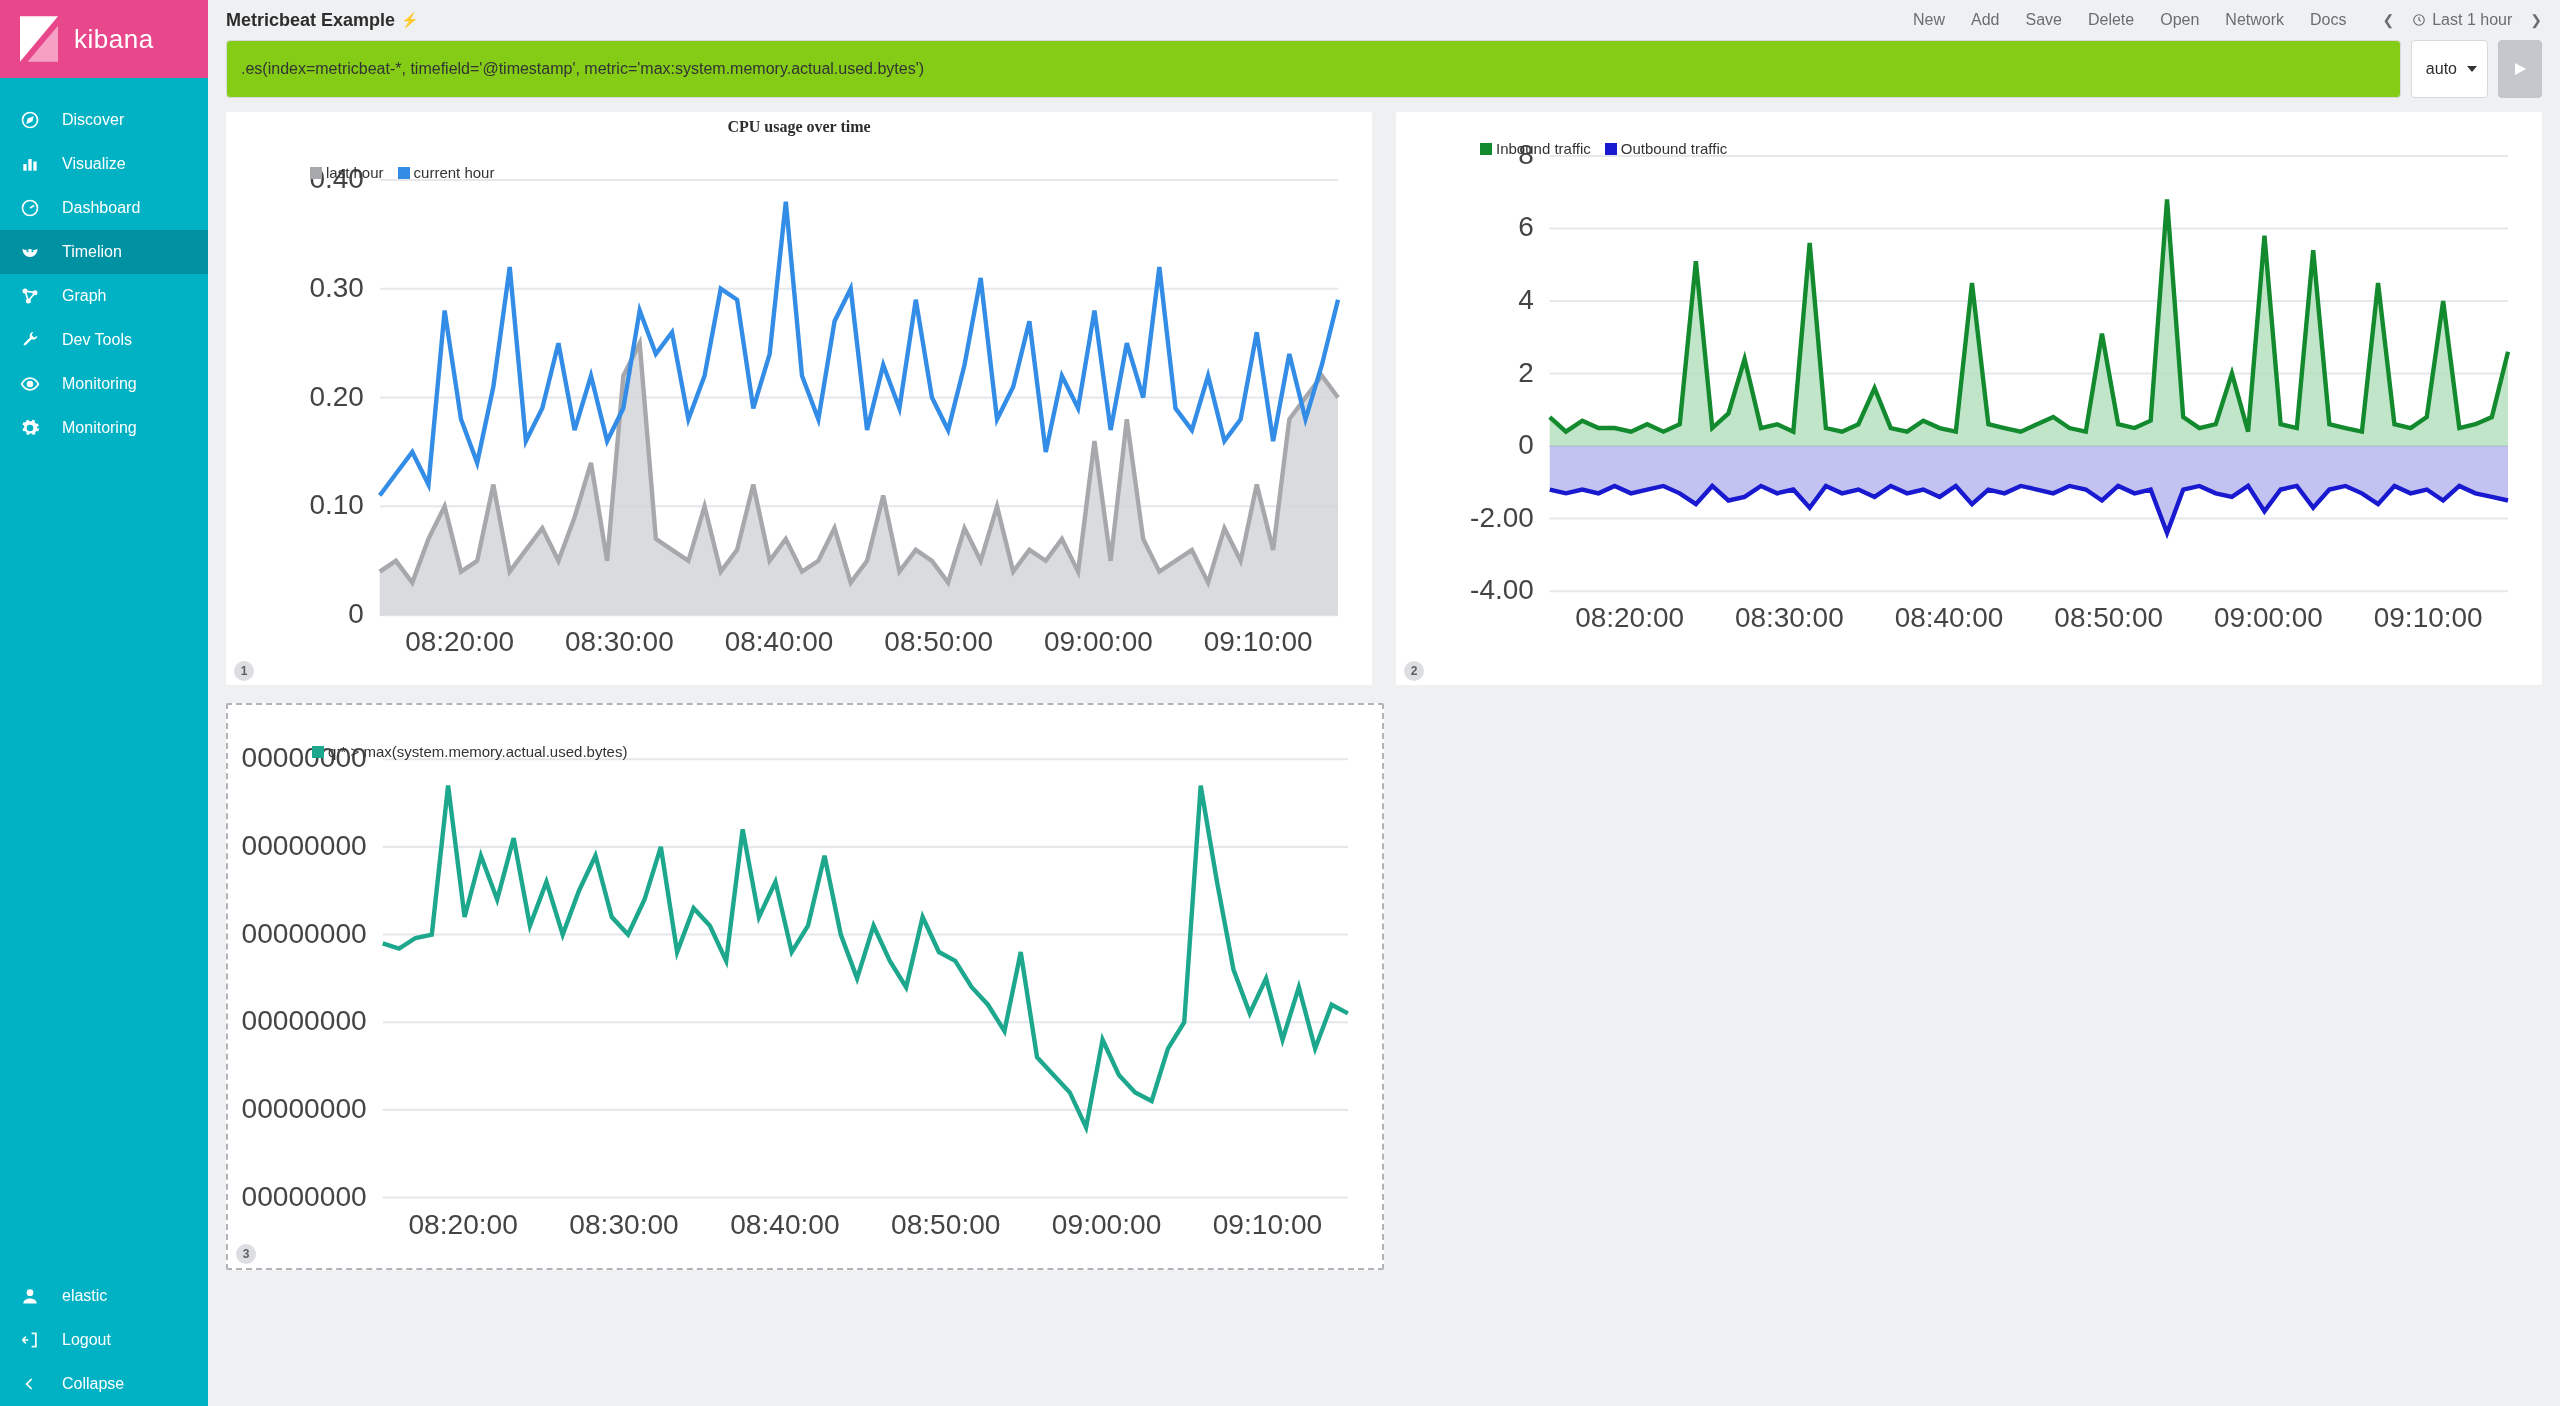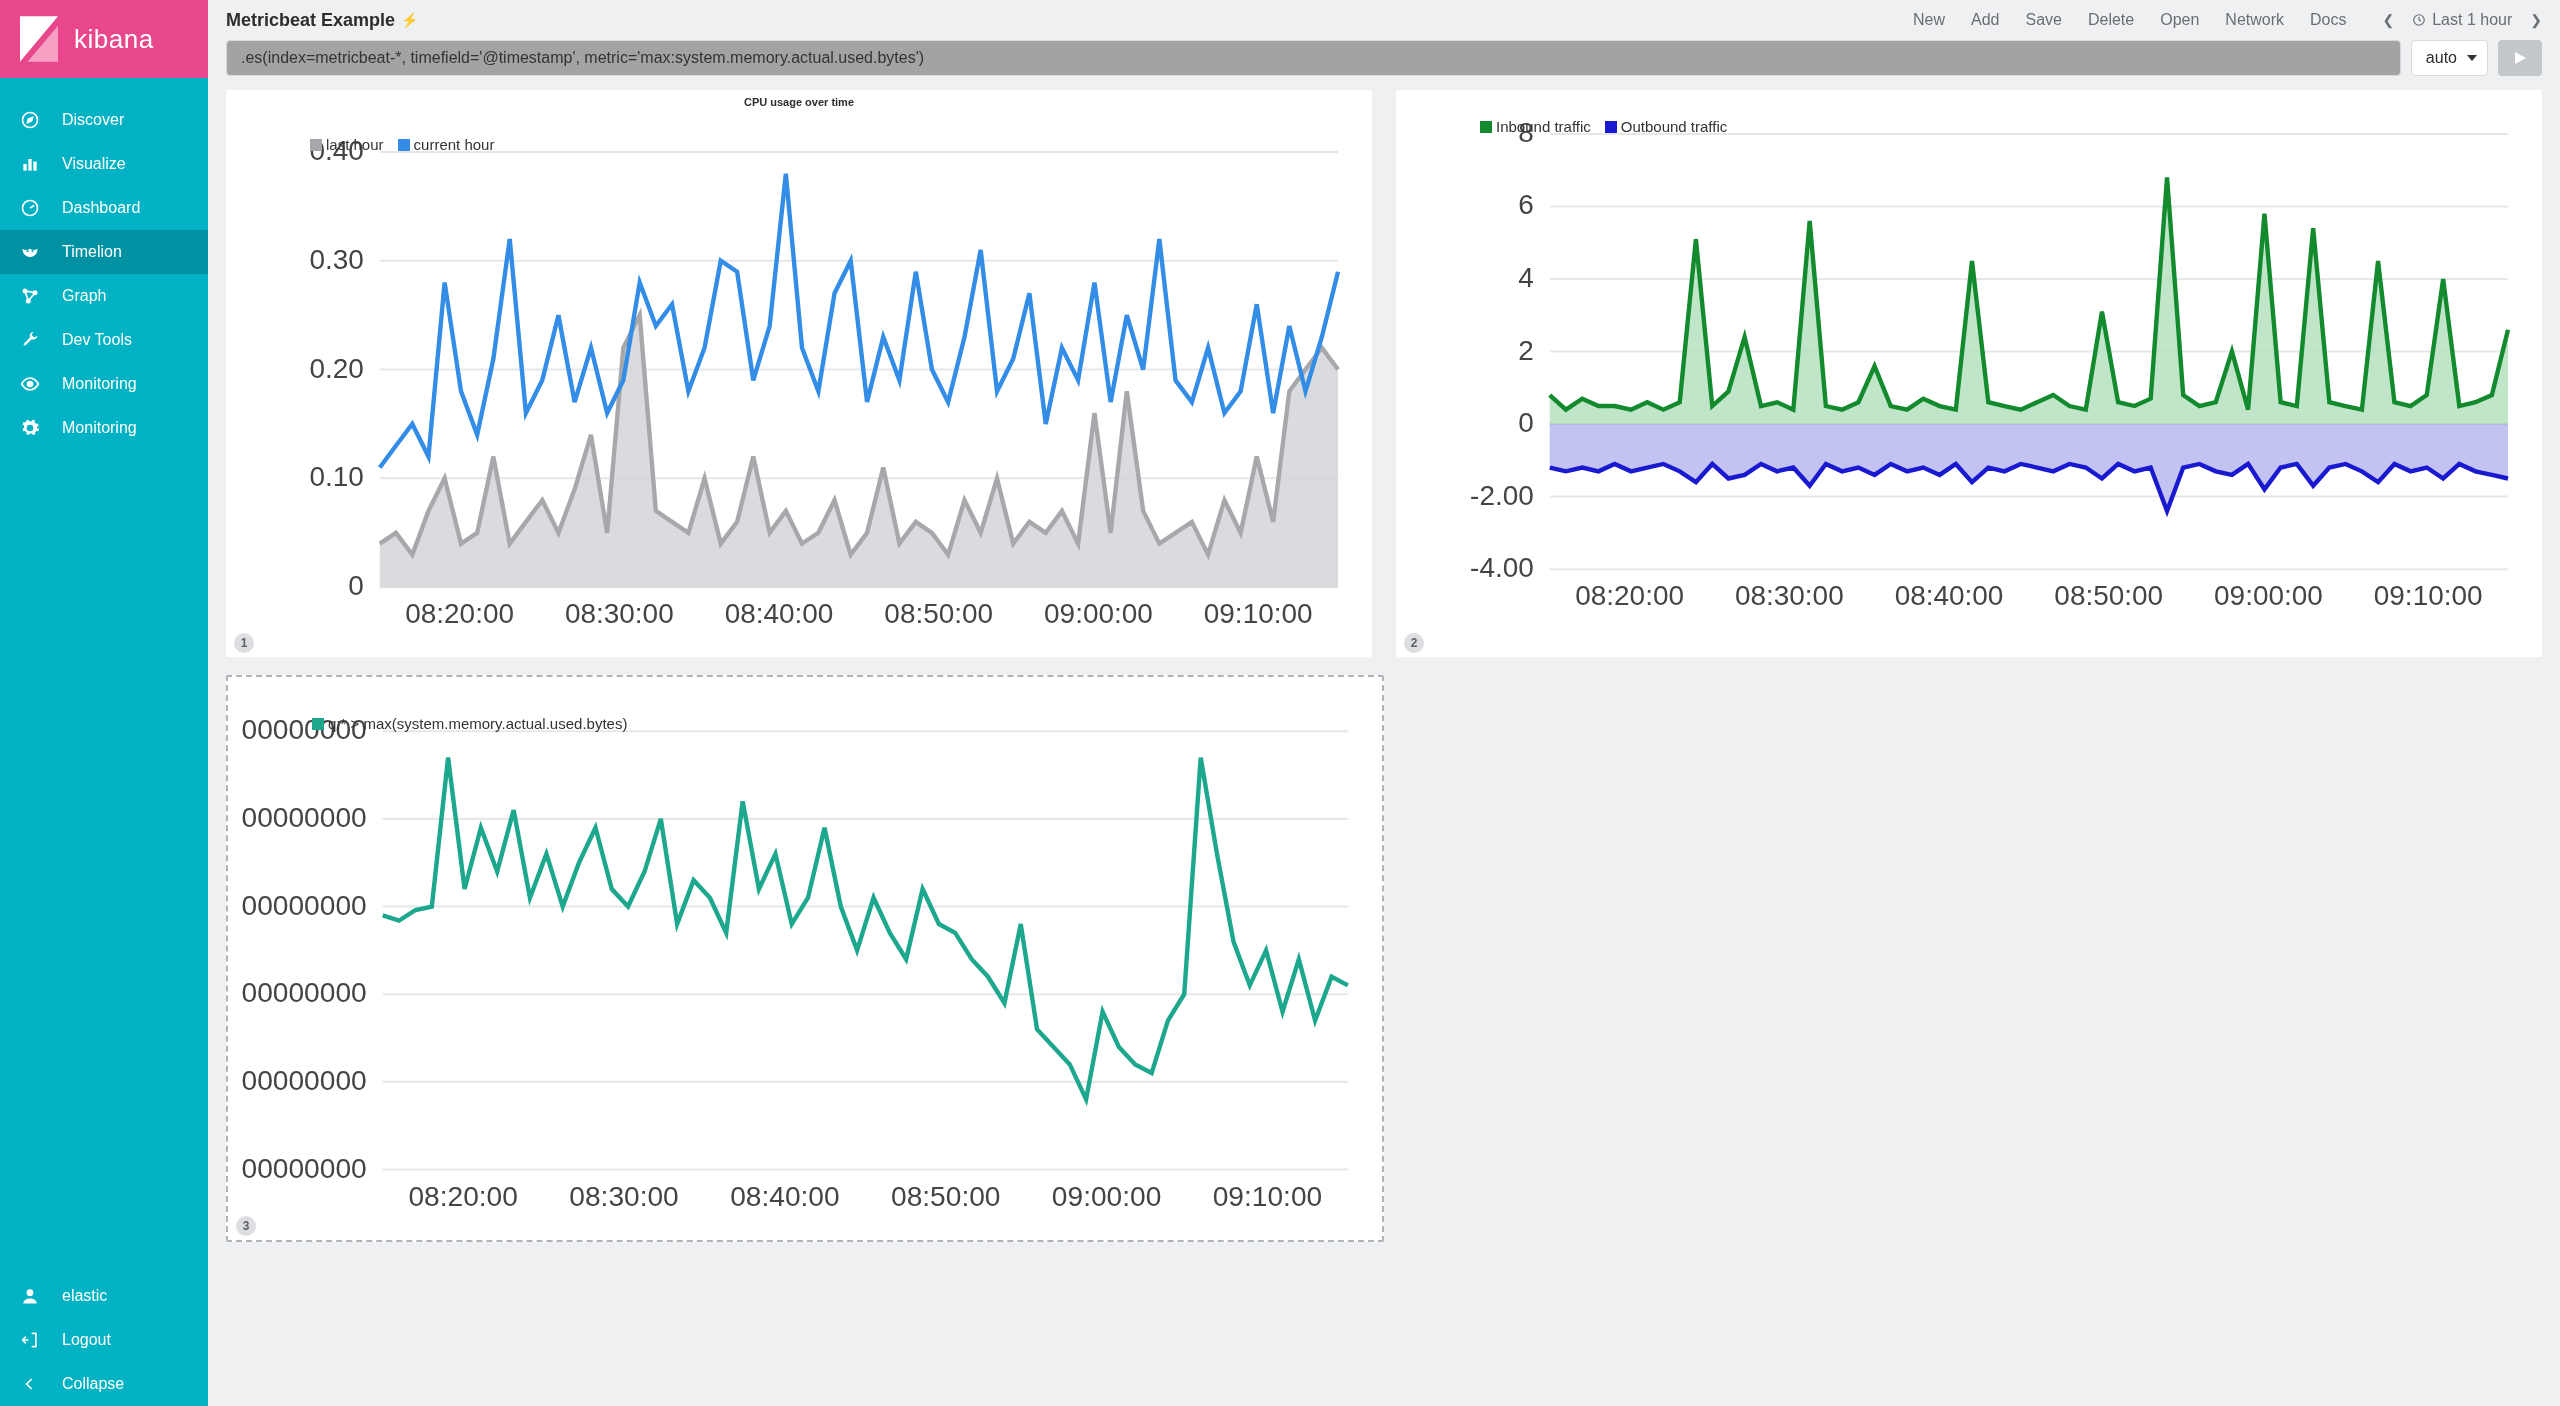--- a/index.html
+++ b/index.html
@@ -34,30 +34,30 @@
   .nav-item.active{background:var(--teal-dark);}
   .nav-item .icon{width:20px;height:20px;flex:0 0 20px;display:flex;align-items:center;justify-content:center;}
   .nav-spacer{flex:1;}
   
   .main{flex:1;display:flex;flex-direction:column;}
   .toolbar{height:40px;display:flex;align-items:center;padding:0 18px;gap:18px;background:var(--bg);text-align:right;}
   .sheet-title{font-weight:600;font-size:18px;margin-right:auto;display:flex;align-items:center;gap:6px;}
   .tool-link{color:var(--muted);font-size:16px;cursor:pointer;}
   .tool-sep-icon{color:var(--muted);font-size:14px;display:flex;align-items:center;}
   .query-row{display:flex;align-items:stretch;padding:0 18px 10px;gap:10px;background:var(--bg);}
-  .query-input{flex:1;border:1px solid #d7d9dc;background:#a3a3a3;border-radius:4px;padding:8px 14px;font-size:16px;color:#333;}
+  .query-input{flex:1;border:1px solid #d7d9dc;background:#84cc16;border-radius:4px;padding:19px 14px;font-size:16px;color:#333;}
   .interval{display:flex;align-items:center;border:1px solid #d7d9dc;background:#fff;border-radius:4px;padding:0 10px 0 14px;gap:10px;cursor:pointer;}
   .play-btn{width:44px;border:1px solid #c2c5c9;background:#c4c7cb;border-radius:4px;display:flex;align-items:center;justify-content:center;cursor:pointer;}
   .play-btn svg{fill:#fff;}
   .workspace{flex:1;padding:4px 18px 30px;overflow:auto;}
   .row{display:flex;gap:24px;}
   .panel{background:var(--panel);position:relative;border-radius:2px;}
   .panel.selected{border:2px dashed #b0b3b8;}
   .panel.small{flex:1;min-width:0;}
-  .panel-title{text-align:center;font-weight:600;font-size:11px;padding-top:6px;}
+  .panel-title{text-align:center;font-weight:600;font-size:16px;padding-top:6px;font-family:Liberation Serif, serif;}
   .legend{display:flex;gap:14px;font-size:15px;color:#333;}
   .legend .swatch{display:inline-block;width:12px;height:12px;margin-right:4px;vertical-align:-1px;}
   .panel-index{position:absolute;left:8px;bottom:4px;width:20px;height:20px;border-radius:50%;background:#dcdee1;color:#5b5e63;font-size:12px;display:flex;align-items:center;justify-content:center;font-weight:600;}
   .chart-wrap{padding:4px 14px 26px 14px;}
   svg.chart{display:block;width:100%;}
   .tick-label{font-size:14px;fill:#444;}
   .half{flex:1;min-width:0;}
 </style>
 </head>
 <body>

